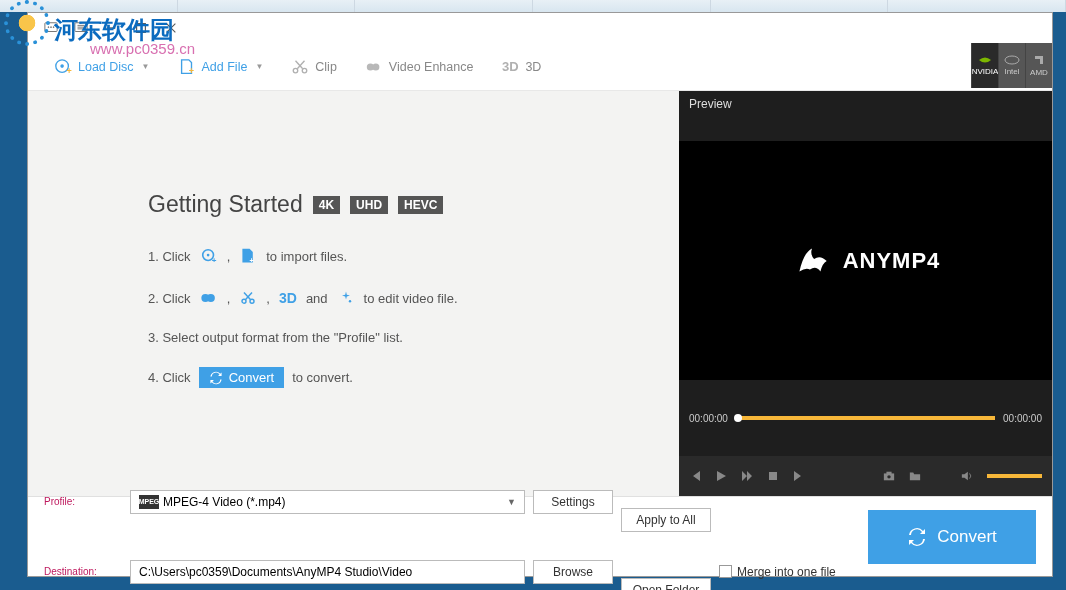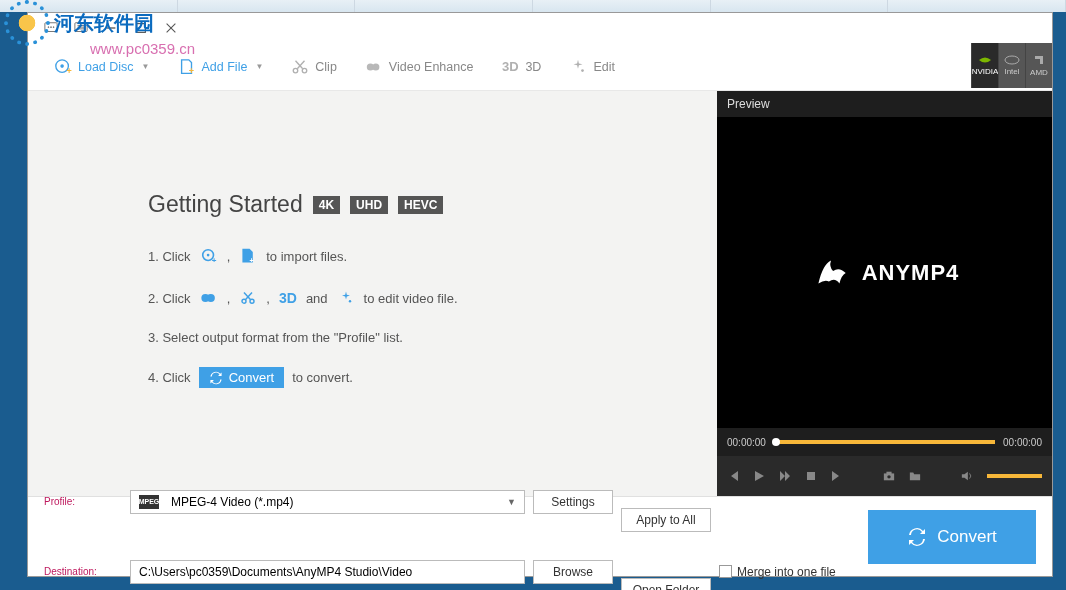--- a/index.html
+++ b/index.html
@@ -28,21 +28,21 @@
 .body { flex: 1; display: flex; background: #f3f3f2; }
 .left-panel { flex: 1; padding: 100px 50px 0 120px; }
 .getting-started { }
 .gs-head { display: flex; align-items: center; gap: 10px; margin-bottom: 28px; }
 .gs-title { font-size: 23px; color: #444; font-weight: 400; }
 .tag { background: #555; color: #fff; font-size: 12px; padding: 2px 6px; font-weight: bold; }
 .gs-step { display: flex; align-items: center; gap: 8px; font-size: 13px; color: #555; margin-bottom: 22px; }
 .step-icon { width: 20px; height: 20px; display: inline-flex; align-items: center; justify-content: center; color: #3fa0e6; }
 .convert-mini { background: #3fa0e6; color: #fff; padding: 3px 10px; display: inline-flex; align-items: center; gap: 6px; font-size: 13px; }
 
-.right-panel { width: 335px; background: #1e1e1e; display: flex; flex-direction: column; }
+.right-panel { width: 373px; background: #1e1e1e; display: flex; flex-direction: column; gap: 24px; }
 .preview-label { color: #ddd; font-size: 12px; padding: 6px 10px; background: #1e1e1e; }
 .preview-area { flex: 1; background: #000; display: flex; align-items: center; justify-content: center; color: #fff; }
 .preview-logo { display: flex; align-items: center; gap: 10px; }
 .preview-logo .logo-icon { width: 42px; height: 42px; }
 .preview-logo .logo-text { font-size: 22px; font-weight: bold; letter-spacing: 1px; }
 .seek-row { height: 28px; background: #1e1e1e; display: flex; align-items: center; padding: 0 10px; gap: 8px; }
 .time { color: #ccc; font-size: 10px; }
 .seek-bar { flex: 1; height: 4px; background: #f7b739; position: relative; }
 .seek-thumb { width: 8px; height: 8px; background: #fff; border-radius: 50%; position: absolute; left: -2px; top: -2px; }
 .controls-row { height: 40px; background: #2a2a2a; display: flex; align-items: center; padding: 0 10px; gap: 14px; }
@@ -58,21 +58,21 @@
 .form-input { height: 24px; border: 1px solid #bbb; background: #fff; padding: 0 8px; font-size: 12px; display: flex; align-items: center; gap: 6px; }
 .profile-input { width: 395px; justify-content: space-between; }
 .dest-input { width: 395px; }
 .btn-small { width: 80px; height: 24px; border: 1px solid #bbb; background: #fff; font-size: 12px; color: #333; display: flex; align-items: center; justify-content: center; cursor: pointer; }
 .btn-wide { width: 90px; margin-top: 36px; }
 .chk-label { display: flex; align-items: center; gap: 5px; font-size: 12px; color: #333; }
 .chk-box { width: 13px; height: 13px; border: 1px solid #999; background: #fff; }
 
 .convert-btn { width: 168px; height: 54px; background: #3fa0e6; color: #fff; font-size: 17px; display: flex; align-items: center; justify-content: center; gap: 10px; cursor: pointer; }
 
-.watermark1 { position: absolute; left: 4px; top: 0; color: #0b6bbf; font-family: "Microsoft YaHei", sans-serif; font-size: 20px; font-weight: bold; z-index: 100; display: flex; align-items: center; gap: 4px; pointer-events: none; }
+.watermark1 { position: absolute; left: 4px; top: 0; color: #0b6bbf; font-family: "Microsoft YaHei", sans-serif; font-size: 24px; font-weight: bold; z-index: 100; display: flex; align-items: flex-end; gap: 4px; pointer-events: none; }
 .watermark1 .wm-circle { width: 46px; height: 46px; border-radius: 50%; background: radial-gradient(#f9c54a 30%, transparent 32%); border: 4px dotted #2a91d8; position: relative; }
 .watermark2 { position: absolute; left: 90px; top: 40px; color: #d86fb0; font-size: 15px; font-family: Arial; z-index: 100; pointer-events: none; }
 .topstrip { position: absolute; left: 0; top: 0; width: 1066px; height: 12px; background: linear-gradient(#e8f0f6,#d8e6f0); display: flex; }
 .topstrip div { flex: 1; border-right: 1px solid #cdd8e2; }
 
 .mp4-icon { width: 20px; height: 14px; background: #333; color: #fff; font-size: 7px; display: flex; align-items: center; justify-content: center; font-weight: bold; }
 </style>
 </head>
 <body>
 
@@ -162,29 +162,20 @@
           <svg viewBox="0 0 20 20">
             <circle cx="6" cy="10" r="4" fill="#b8b8b8"></circle>
             <circle cx="12" cy="10" r="4" fill="#b8b8b8"></circle>
           </svg>
         </span>
       <span>Video Enhance</span>
     </div>
     <div class="tool-item">
       <span class="ticon" style="color:#b0b0b0;font-weight:bold;font-size:13px">3D</span>
       <span>3D</span>
-    </div>
-    <div class="tool-item">
-      <span class="ticon">
-          <svg viewBox="0 0 20 20" fill="#b0b0b0">
-            <path d="M10 2l1 4 4 1-4 1-1 4-1-4-4-1 4-1z"></path>
-            <circle cx="15" cy="14" r="1.5"></circle>
-          </svg>
-        </span>
-      <span>Edit</span>
     </div>
     <div class="gpu-badges">
       <div class="gpu-badge active">
           <svg class="gpu-eye" viewBox="0 0 14 10">
             <path d="M1 5 Q7 0 13 5 Q7 10 1 5" fill="#7db701"></path>
           </svg>
           <span>NVIDIA</span>
         </div>
       <div class="gpu-badge">
           <svg width="16" height="10" viewBox="0 0 16 10">
@@ -338,21 +329,21 @@
         <div class="vol-bar"></div>
       </div>
     </div>
   </div>
 
   <div class="footer">
     <div class="footer-form">
       <div class="form-row">
         <div class="form-label">Profile:</div>
         <div class="form-input profile-input">
-          <span style="display:flex;align-items:center;gap:12px">
+          <span style="display:flex;align-items:center;gap:4px">
               <span class="mp4-icon">MPEG</span>
               <span>MPEG-4 Video (*.mp4)</span>
             </span>
           <span style="font-size:9px;color:#666">▼</span>
         </div>
         <div class="btn-small">Settings</div>
         <div class="btn-small btn-wide">Apply to All</div>
       </div>
       <div class="form-row">
         <div class="form-label">Destination:</div>

